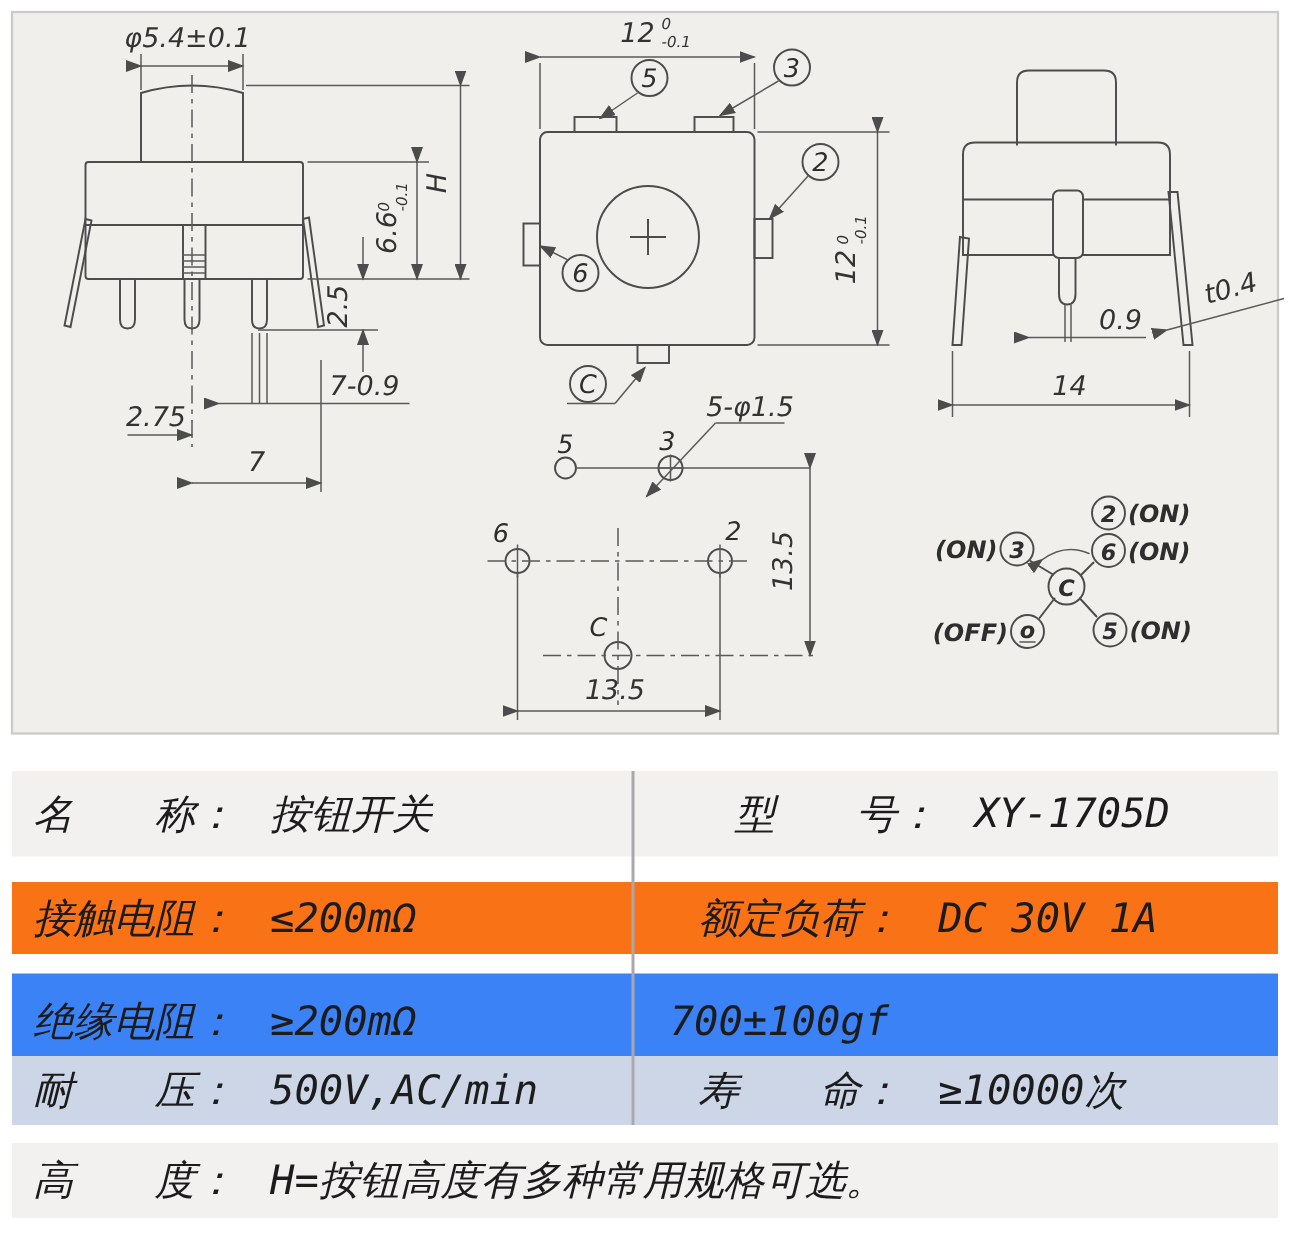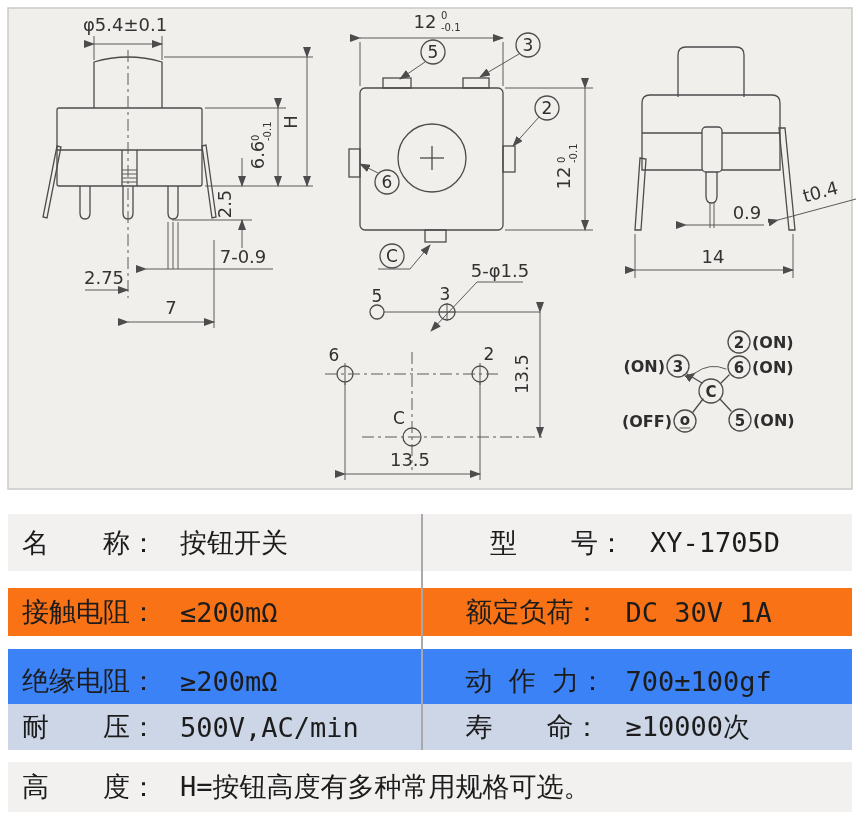--- a/index.html
+++ b/index.html
@@ -1,17 +1,17 @@
 <!DOCTYPE html>
 <html><head>
 <meta charset="utf-8">
 <style>
   html,body{margin:0;padding:0;background:#ffffff;}
   .page{position:relative;width:860px;height:830px;background:#ffffff;overflow:hidden;
-        font-family:"DejaVu Sans","Liberation Sans",sans-serif;}
+        font-family:"DejaVu Sans","Liberation Sans",sans-serif;font-style:italic;}
   .photo-svg{position:absolute;left:0;top:0;}
   
   .ln{stroke:#4c4c4c;stroke-width:1.3;fill:none;}
   .lnthin{stroke:#5a5a5a;stroke-width:1;fill:none;}
   .cl{stroke:#5a5a5a;stroke-width:1;fill:none;stroke-dasharray:12 4 3 4;}
   .dimtxt{fill:#333333;font-size:18px;font-family:"DejaVu Sans","Liberation Sans",sans-serif;}
   .toltxt{fill:#333333;font-size:10px;font-family:"DejaVu Sans","Liberation Sans",sans-serif;}
   .pintxt{fill:#2e2e2e;font-size:17px;font-family:"DejaVu Sans","Liberation Sans",sans-serif;}
   .ctxt{fill:#2e2e2e;font-size:15px;font-weight:bold;font-family:"DejaVu Sans","Liberation Sans",sans-serif;}
   .ontxt{fill:#2e2e2e;font-size:16px;font-weight:bold;font-family:"DejaVu Sans","Liberation Sans",sans-serif;}
@@ -279,21 +279,20 @@
         <span class="val">DC 30V 1A</span>
       </div>
     </div>
 
     <div class="srow" style="top:144px;height:64px;background:#3b82f6;">
       <div class="half-l">
         <span class="lbl lbl-l">绝缘电阻：</span>
         <span class="val">≥200mΩ</span>
       </div>
       <div class="half-r">
-        <span class="lbl lbl-r">动 作 力：</span>
         <span class="val">700±100gf</span>
       </div>
     </div>
 
     <div class="srow" style="top:199px;height:46px;background:#ccd6e6;">
       <div class="half-l">
         <span class="lbl lbl-l">耐　　压：</span>
         <span class="val">500V,AC/min</span>
       </div>
       <div class="half-r">

